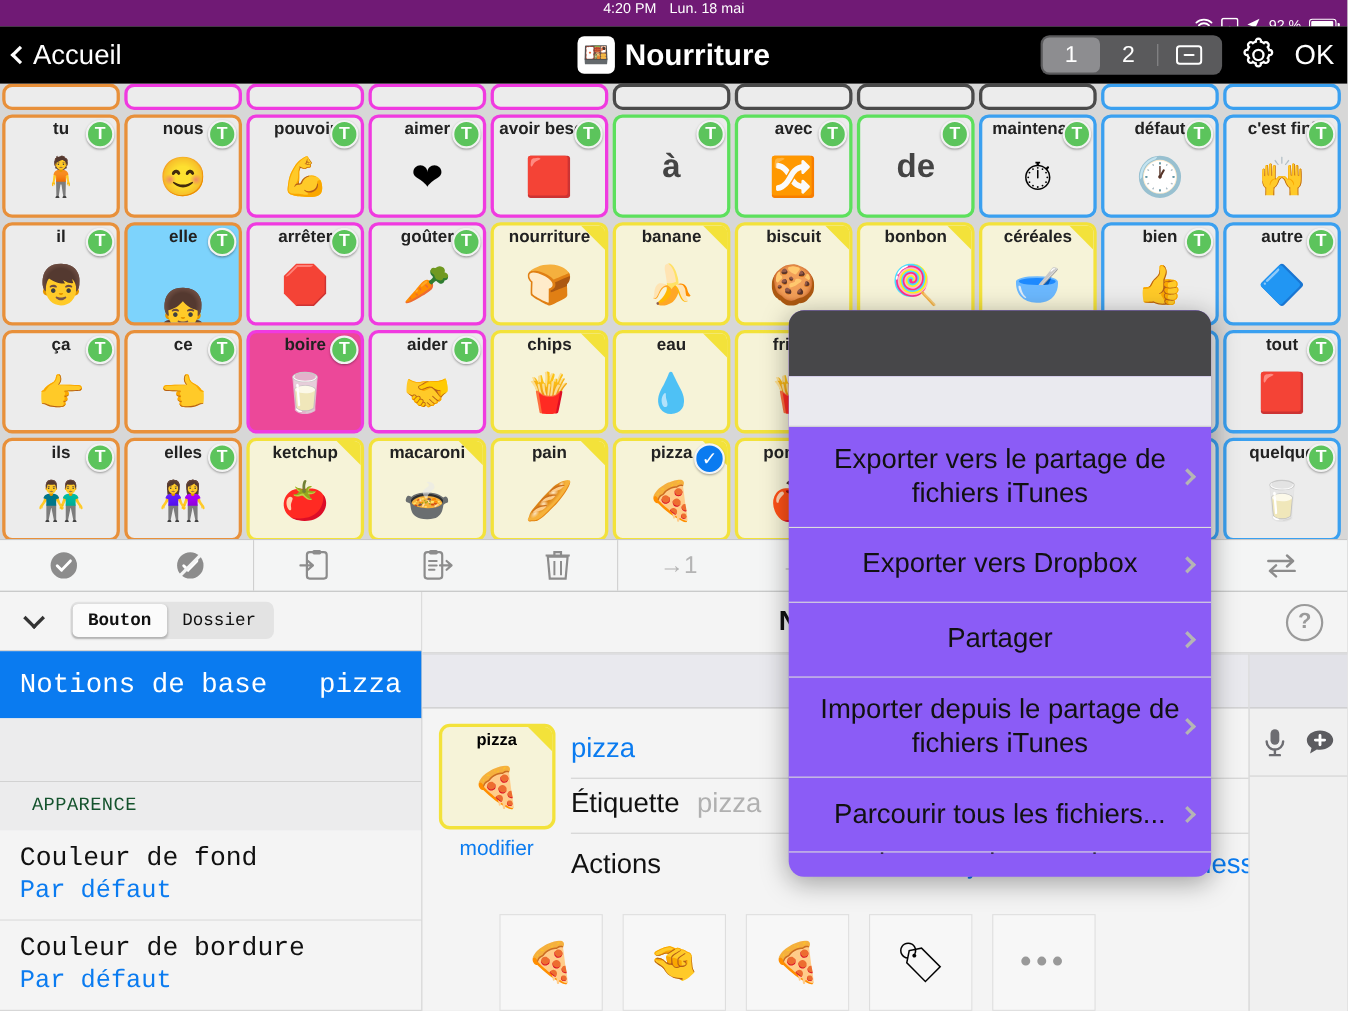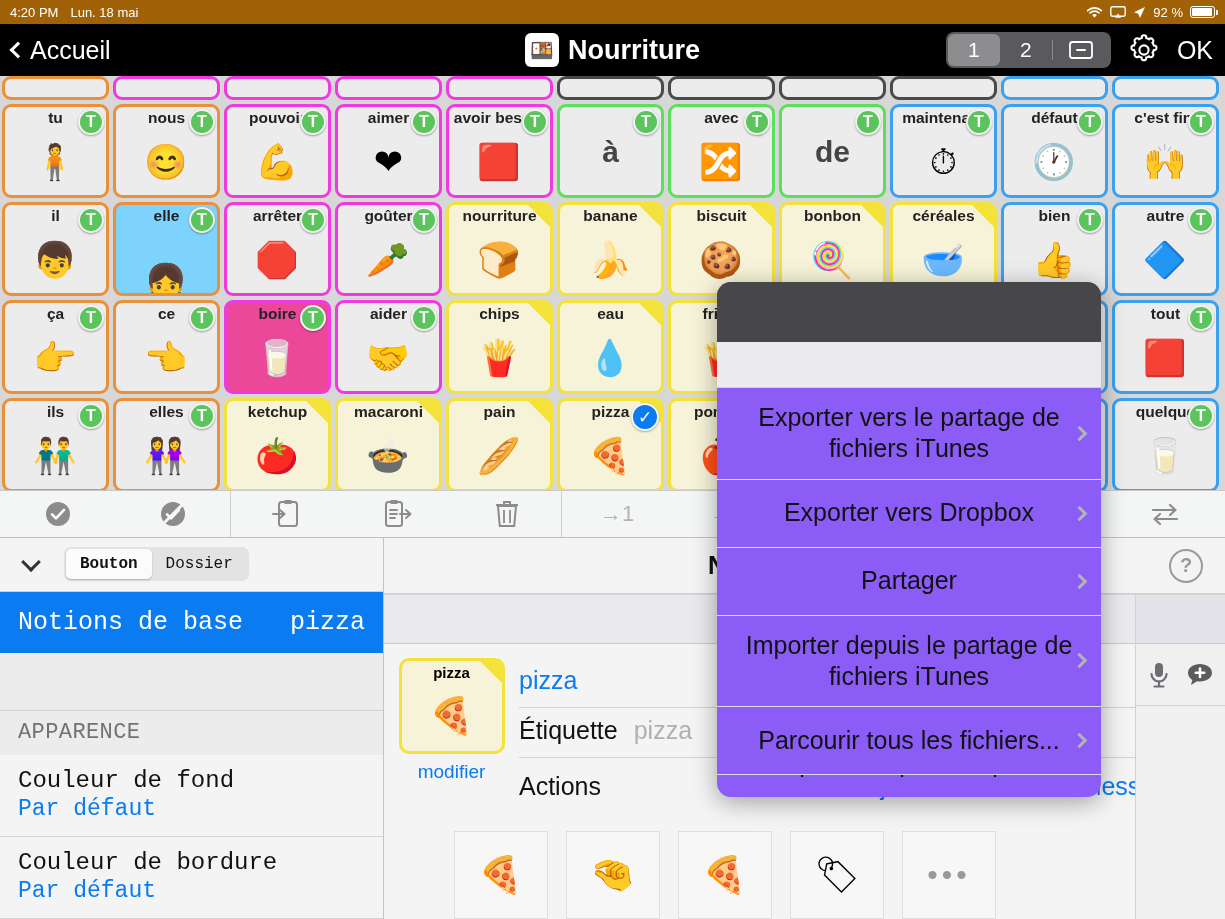--- a/index.html
+++ b/index.html
@@ -6,23 +6,23 @@
   html, body { width: 1225px; height: 919px; overflow: hidden; }
   body {
     font-family: "Liberation Sans", sans-serif;
     background: #d8d8d8;
     -webkit-font-smoothing: antialiased;
     position: relative;
   }
 
   
   .statusbar {
-    height: 24px; background: #a16207; color: #fff;
+    height: 24px; background: #701a75; color: #fff;
     display: flex; align-items: center; padding: 0 10px;
-    font-size: 13px; position: relative; z-index: 5;
+    font-size: 13px; position: relative; z-index: 5; flex-direction: column;
   }
   .sb-left { display: flex; gap: 12px; align-items: center; }
   .sb-right { margin-left: auto; display: flex; gap: 7px; align-items: center; font-size: 13px; }
   .batt {
     width: 25px; height: 12px; border: 1.4px solid #fff; border-radius: 3px;
     position: relative; display: inline-block;
   }
   .batt::after {
     content: ""; position: absolute; right: -3.5px; top: 3px;
     width: 2px; height: 5px; background: #fff; border-radius: 0 1px 1px 0;
@@ -143,22 +143,22 @@
   }
   .seg2 > div.on { background: #fbfbfb; box-shadow: 0 1px 2px rgba(0,0,0,.22); font-weight: 600; }
   .lp-row-sel {
     background: #0a7bf0; color: #fff; height: 64px;
     display: flex; align-items: center; justify-content: space-between;
     padding: 0 18px; font-size: 25px; cursor: pointer;
   }
   .lp-row-sel .val { font-size: 25px; }
   .lp-gap { height: 60px; background: #ececed; border-bottom: 1px solid #d2d2d2; }
   .lp-section {
-    height: 46px; display: flex; align-items: center; padding: 0 18px;
-    font-size: 22px; color: #737373; letter-spacing: .4px; background: #ececed;
+    height: 46px; display: flex; align-items: center; padding: 0 29px;
+    font-size: 17px; color: #14532d; letter-spacing: .4px; background: #ececed;
   }
   .lp-item {
     padding: 12px 18px 14px 18px; border-bottom: 1px solid #d4d4d4;
     background: #f4f4f4; cursor: pointer;
   }
   .lp-item .t { font-size: 24px; color: #111; }
   .lp-item .s { font-size: 23px; color: #0a7bf0; margin-top: 2px; }
 
   .right-panel { flex: 1; background: #f4f4f4; position: relative; display: flex; flex-direction: column; }
   .rp-head {

